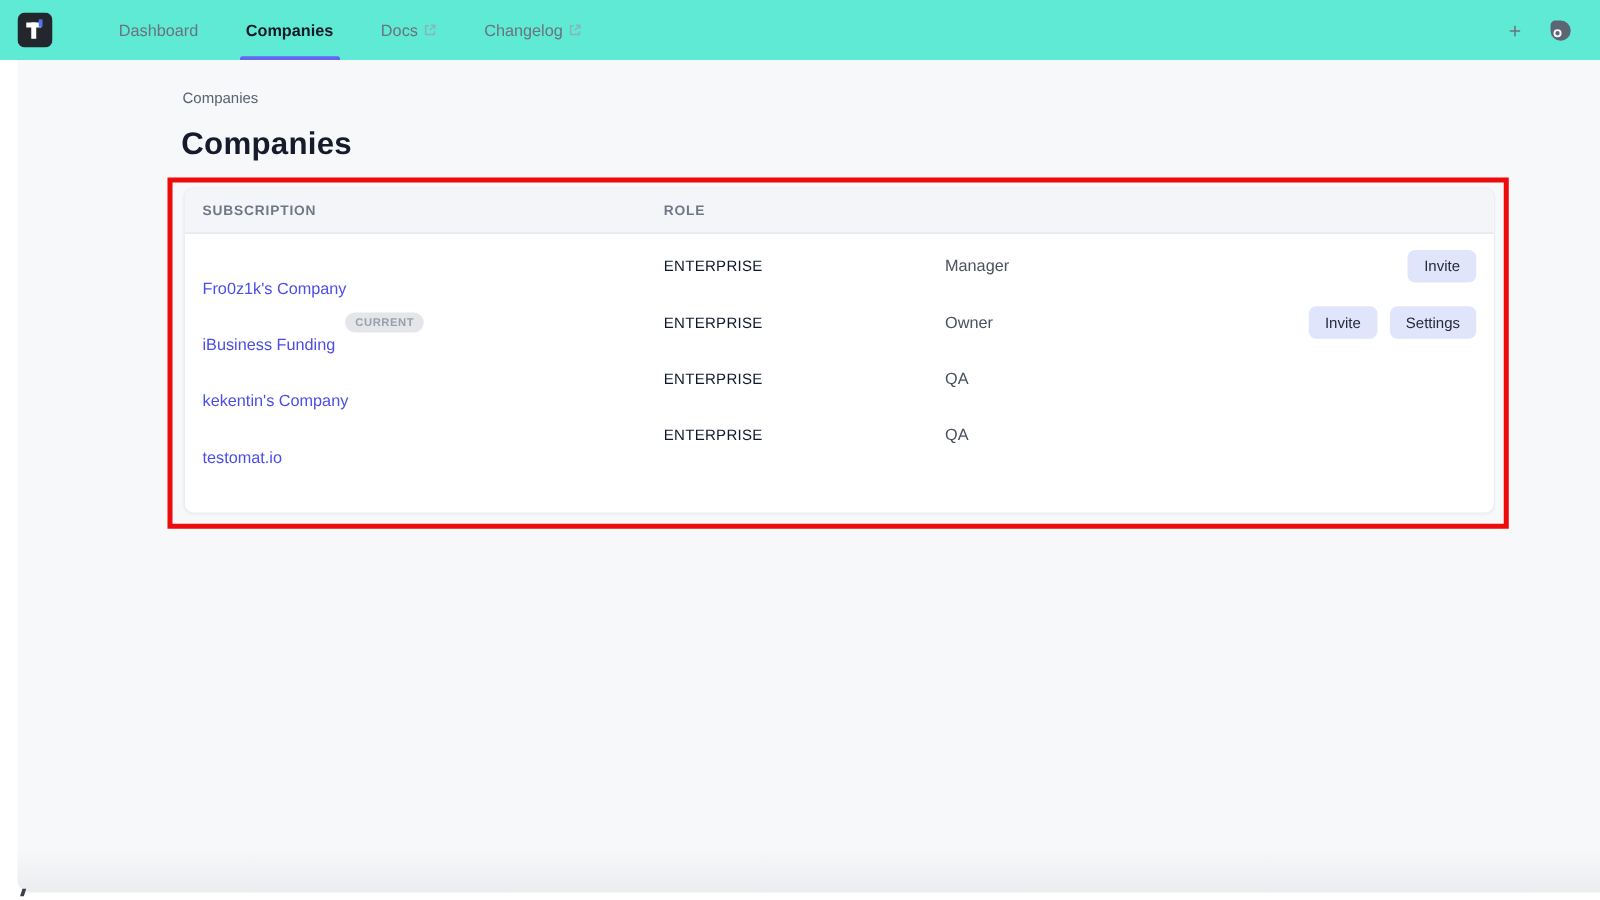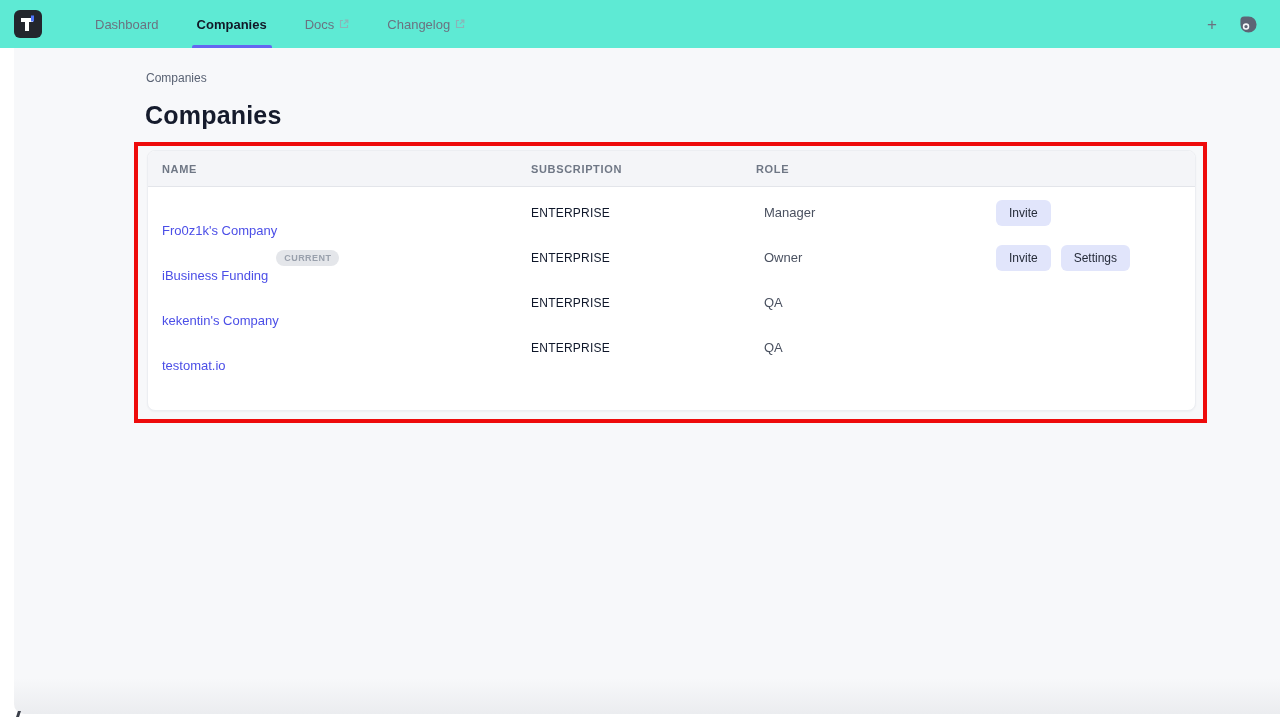--- a/index.html
+++ b/index.html
@@ -59,22 +59,22 @@
     display: grid; grid-template-columns: 369px 225px 240px 1fr;
     align-items: center; height: 45px; padding: 0 14px;
   }
   .name-cell { display: flex; align-items: center; gap: 8px; }
   .company-link { font-size: 13px; color: #4b4ee7; text-decoration: none; cursor: pointer; margin-top: 36px; }
   .badge {
     font-size: 9px; font-weight: 700; letter-spacing: .05em; color: #99a0ac;
     background: #e4e6ea; border-radius: 9px; padding: 4px 8px 3px; line-height: 1;
   }
   .sub-cell { font-size: 12px; color: #0f172a; letter-spacing: .02em; }
-  .role-cell { font-size: 13px; color: #4a5160; margin-left: 8px; }
-  .actions-cell { display: flex; justify-content: flex-start; gap: 10px; }
+  .role-cell { font-size: 13px; color: #4a5160; }
+  .actions-cell { display: flex; justify-content: flex-end; gap: 10px; }
   .action-btn {
     font-family: "Liberation Sans", sans-serif; font-size: 12px; color: #262c3a;
     background: #e1e5fb; border: none; border-radius: 6px; padding: 7px 13px;
     cursor: pointer; line-height: 1;
   }
 
   
   .annotation-box {
     position: absolute; left: 120px; top: 94px; width: 1073px; height: 281px;
     border: 4px solid #ee0b0b; pointer-events: none;
@@ -135,21 +135,20 @@
     </span>
   </div>
 </header>
 
 <main class="content">
   <div class="breadcrumb">Companies</div>
   <h1 class="page-title">Companies</h1>
 
   <section class="card">
     <div class="thead">
-      <div class="th">NAME</div>
       <div class="th">SUBSCRIPTION</div>
       <div class="th">ROLE</div>
       <div class="th"></div>
     </div>
     <div id="table-body">
         <div class="trow">
           <div class="name-cell">
             <a class="company-link">Fro0z1k's Company</a>
           </div>
           <div class="sub-cell">ENTERPRISE</div>

